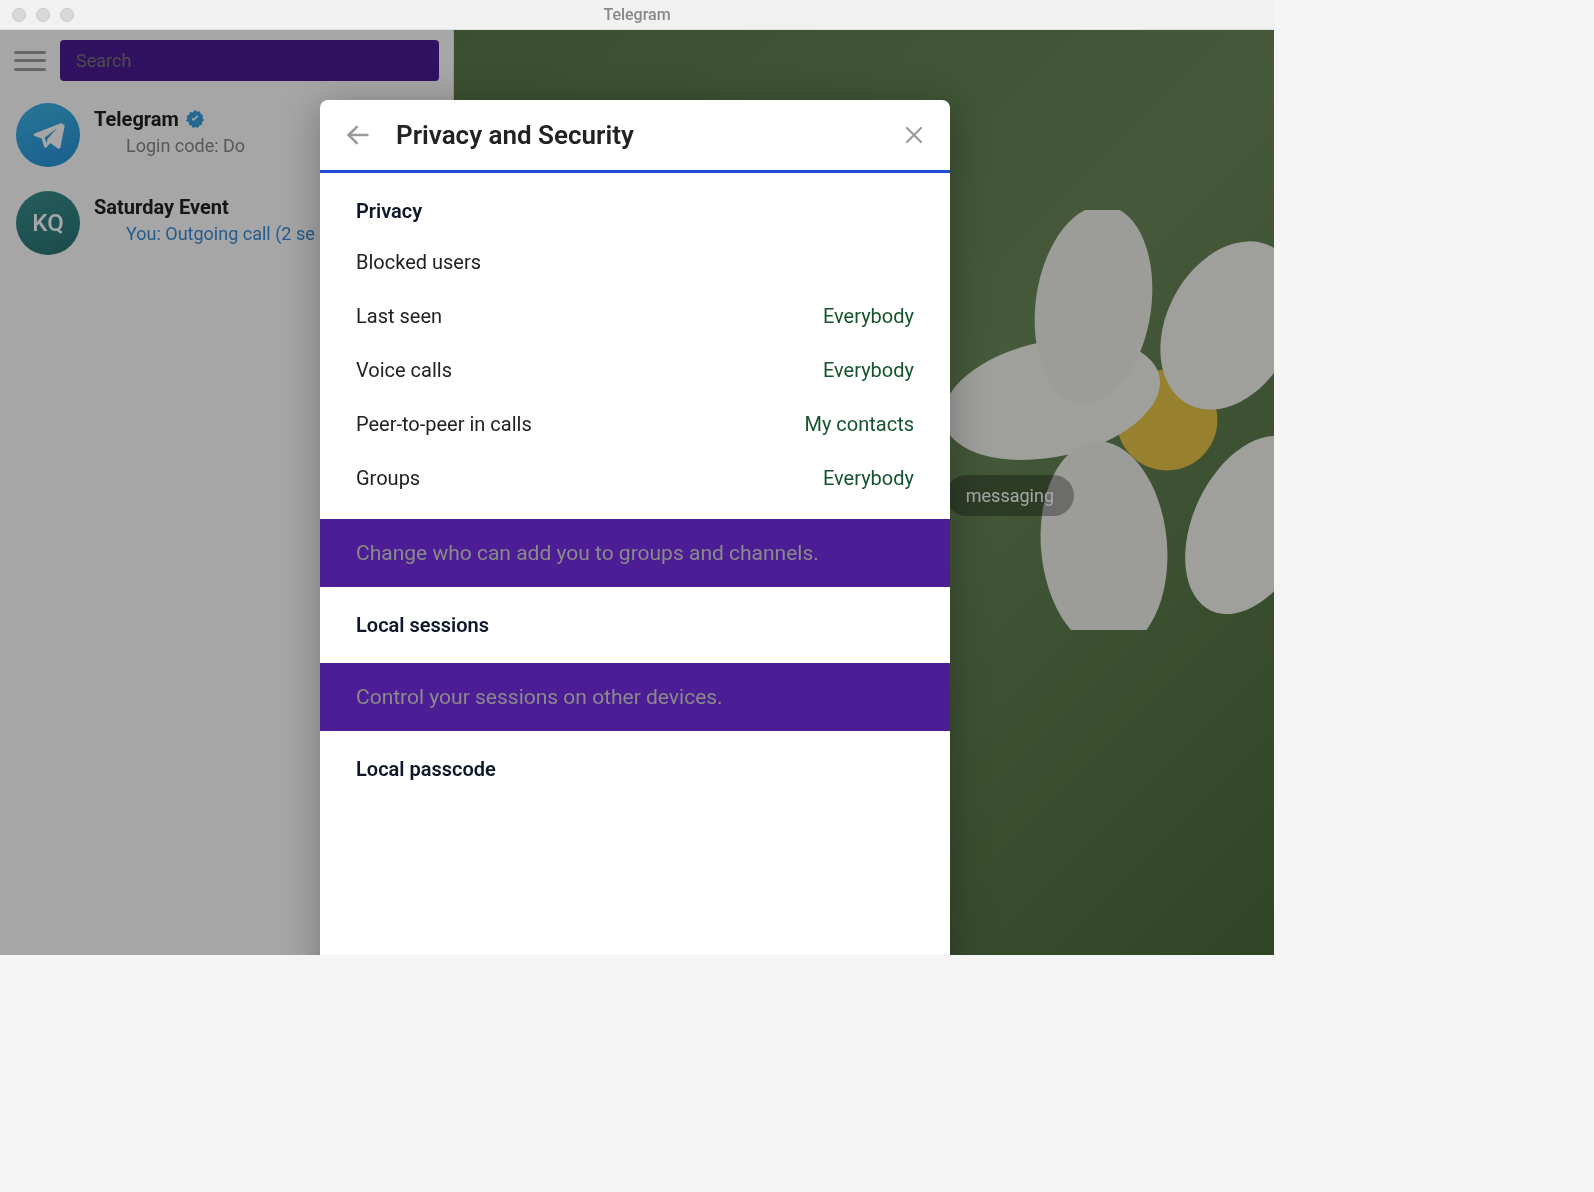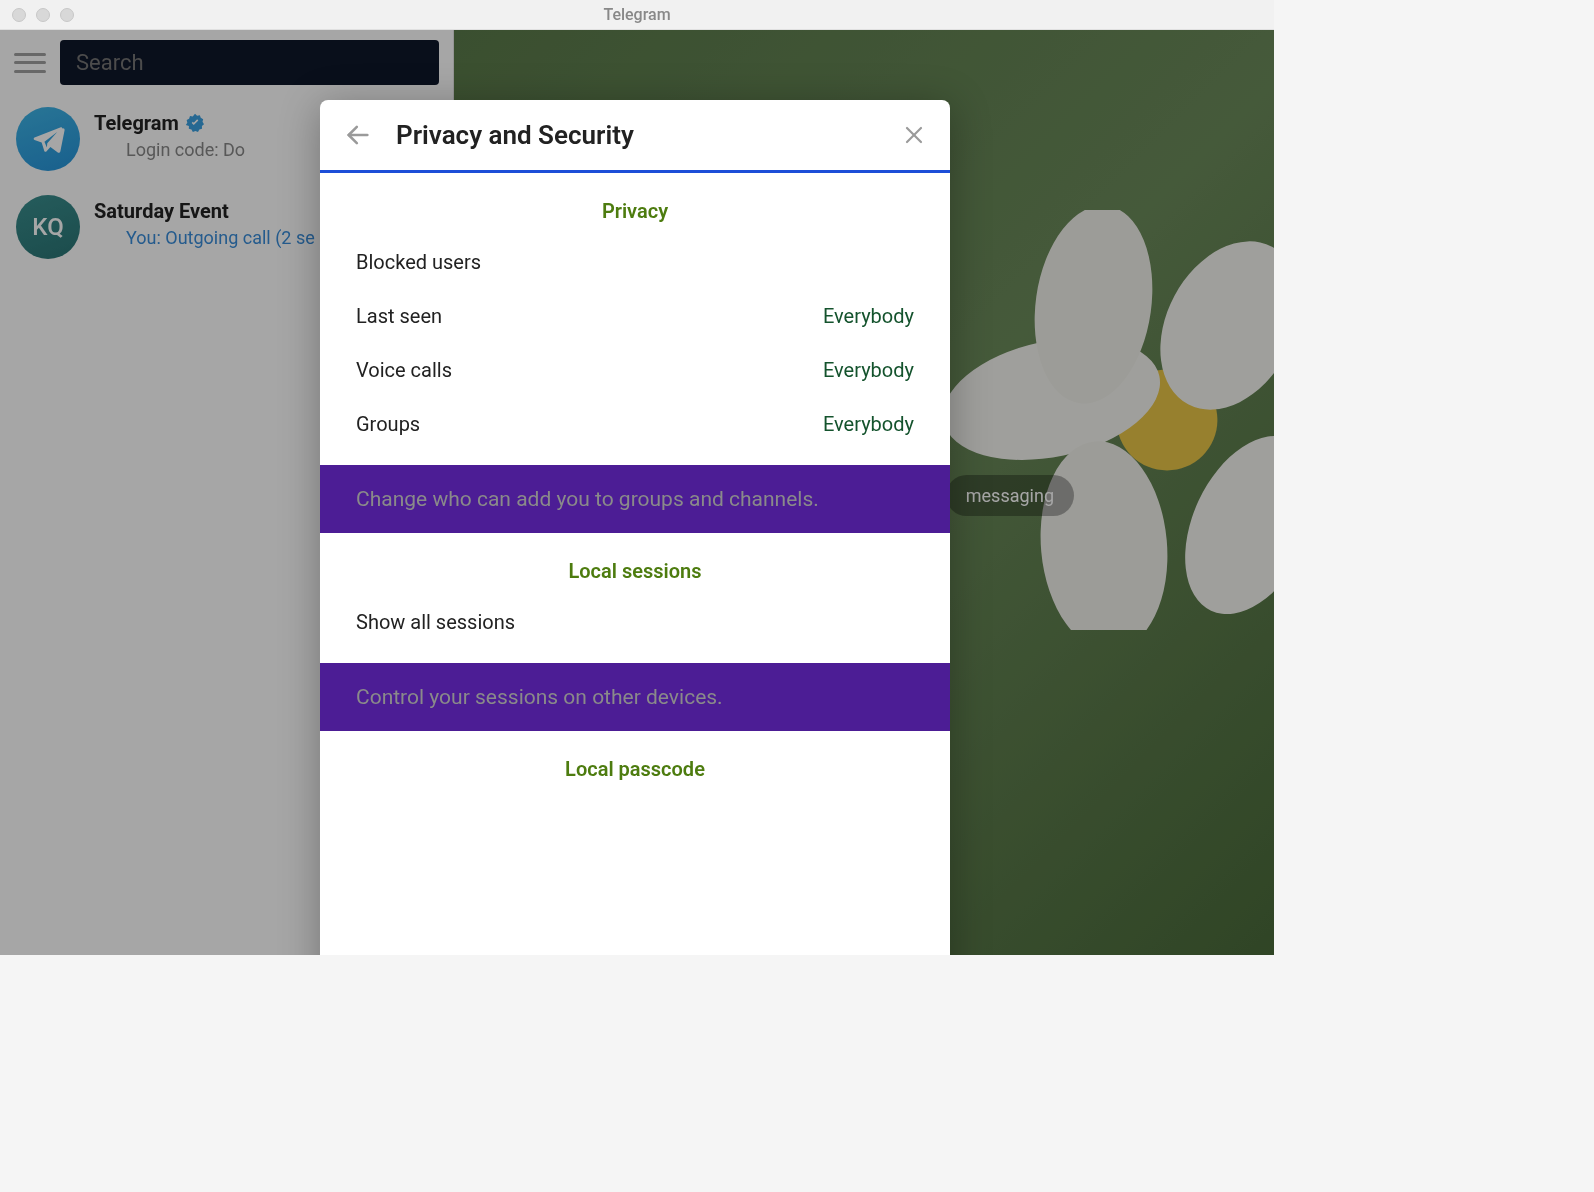--- a/index.html
+++ b/index.html
@@ -75,24 +75,24 @@
       cursor: pointer;
       padding: 2px 0;
     }
     .hamburger span {
       height: 3px;
       background: #a0a0a0;
       border-radius: 2px;
     }
     .search-box {
       flex: 1;
-      background: #0f172a;
+      background: #4c1d95;
       border-radius: 4px;
       padding: 10px 16px;
-      font-size: 22px;
+      font-size: 18px;
       color: #888;
       border: none;
       outline: none;
     }
     
     .chat-item {
       display: flex;
       align-items: flex-start;
       padding: 12px 16px;
       gap: 14px;
@@ -226,23 +226,22 @@
       flex: 1;
       overflow-y: auto;
     }
     .section {
       padding: 20px 0px 14px;
       background: #fff;
     }
     .section-heading {
       font-size: 20px;
       font-weight: 600;
-      color: #4d7c0f;
+      color: #0f172a;
       padding: 6px 36px 12px;
-      text-align: center;
     }
     .row {
       display: flex;
       justify-content: space-between;
       align-items: center;
       padding: 15px 36px;
       cursor: pointer;
       font-size: 20px;
     }
     .row-label {
@@ -347,31 +346,32 @@
         </div>
         <div class="row">
           <span class="row-label">Last seen</span>
           <span class="row-value">Everybody</span>
         </div>
         <div class="row">
           <span class="row-label">Voice calls</span>
           <span class="row-value">Everybody</span>
         </div>
         <div class="row">
+          <span class="row-label">Peer-to-peer in calls</span>
+          <span class="row-value">My contacts</span>
+        </div>
+        <div class="row">
           <span class="row-label">Groups</span>
           <span class="row-value">Everybody</span>
         </div>
       </div>
       <div class="section-footer">Change who can add you to groups and channels.</div>
 
       <div class="section">
         <div class="section-heading">Local sessions</div>
-        <div class="row">
-          <span class="row-label">Show all sessions</span>
-        </div>
       </div>
       <div class="section-footer">Control your sessions on other devices.</div>
 
       <div class="section">
         <div class="section-heading">Local passcode</div>
       </div>
 
     </div>
   </div>
 </div>

